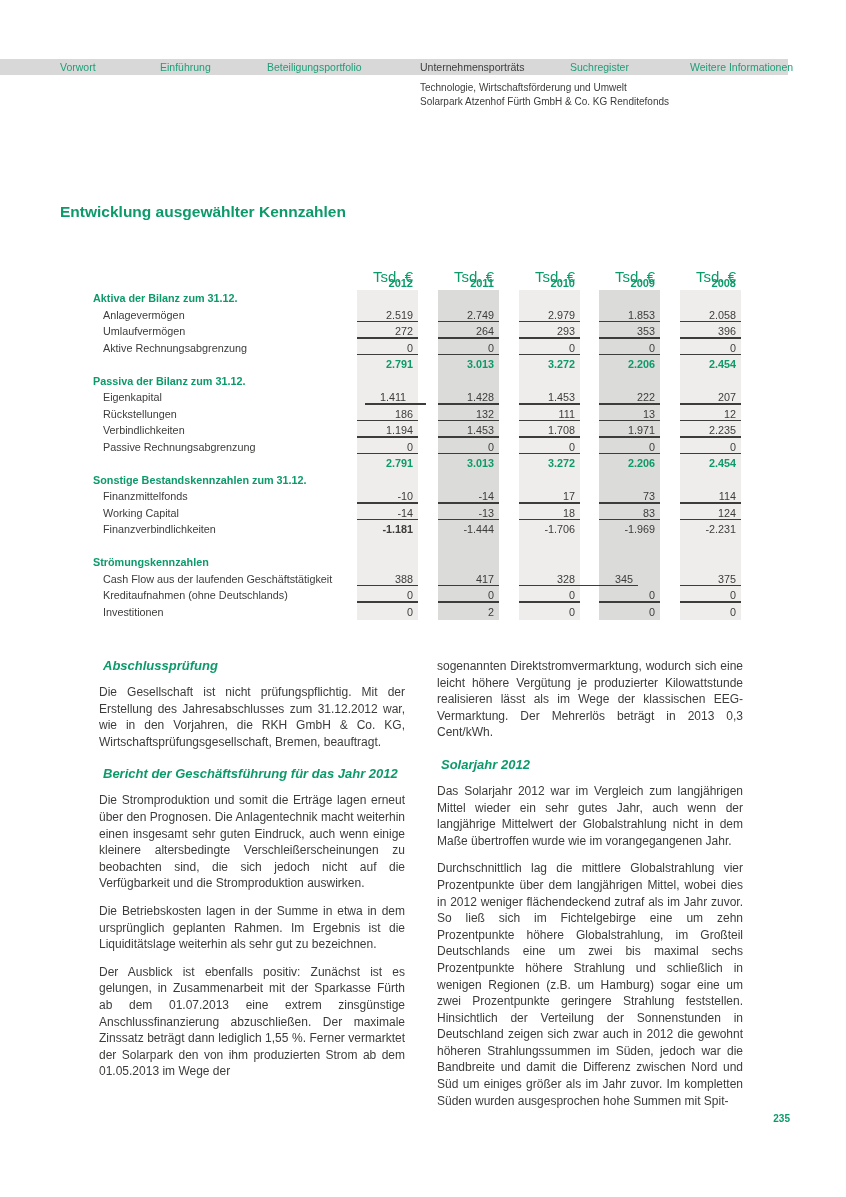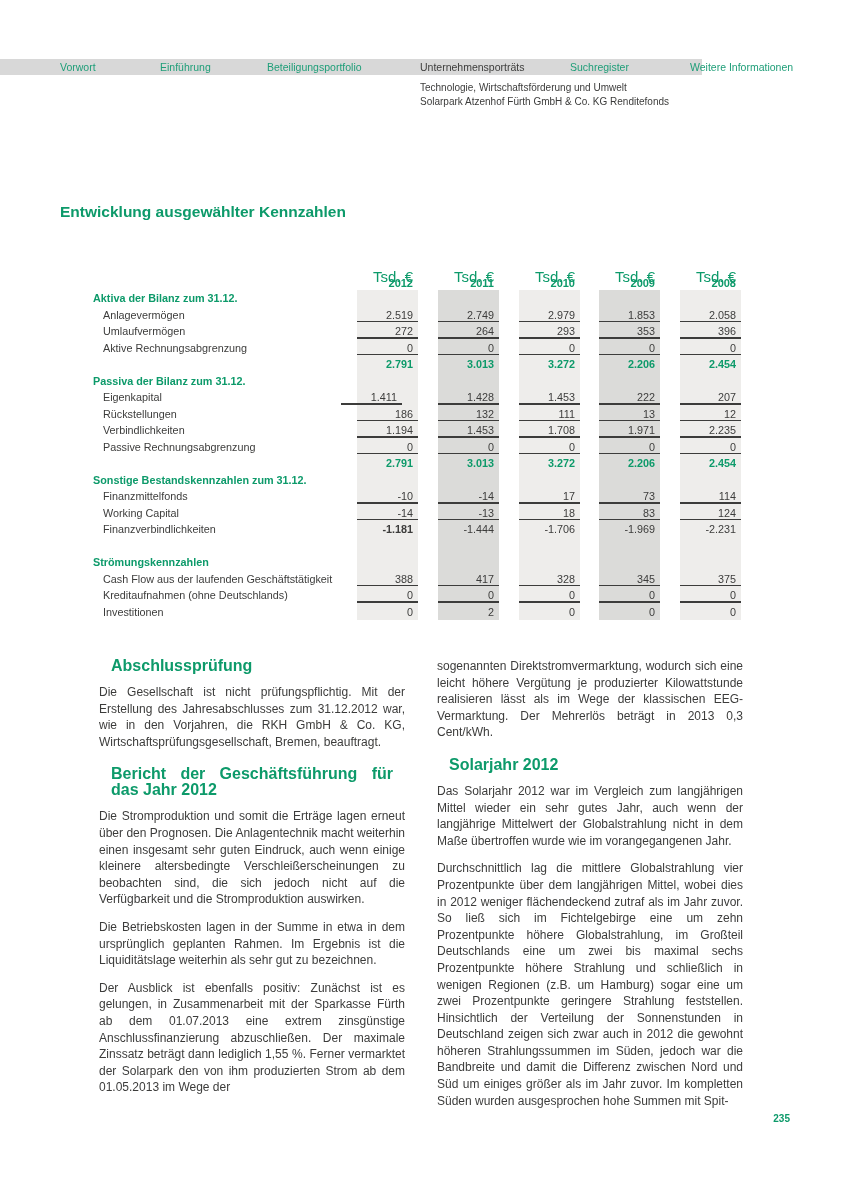--- a/index.html
+++ b/index.html
@@ -13,21 +13,21 @@
   }
   html,body{margin:0;padding:0;}
   body{
     width:846px;height:1197px;position:relative;background:#ffffff;
     font-family:"Liberation Sans",sans-serif;color:var(--text);
     -webkit-font-smoothing:antialiased;
   }
   .page{position:absolute;inset:0;overflow:hidden;background:#fff;}
 
   
-  .nav-strip{position:absolute;left:0;top:59px;width:702px;height:16px;background:var(--nav-strip-bg);}
+  .nav-strip{position:absolute;left:0;top:59px;width:788px;height:16px;background:var(--nav-strip-bg);}
   .nav-item{position:absolute;top:1.5px;font-size:10.5px;line-height:13px;color:var(--nav-link-green);white-space:nowrap;cursor:pointer;}
   .nav-item.active{color:var(--text);}
   .nav-item:nth-child(1){left:60px}
   .nav-item:nth-child(2){left:160px}
   .nav-item:nth-child(3){left:267px}
   .nav-item:nth-child(4){left:420px}
   .nav-item:nth-child(5){left:570px}
   .nav-item:nth-child(6){left:690px}
 
   .breadcrumb{position:absolute;left:420px;top:81px;font-size:10px;line-height:13.5px;color:var(--text);}
@@ -53,21 +53,21 @@
   .cell{position:absolute;top:0;height:16.5px;width:61px;line-height:16px;text-align:right;
         padding-right:5px;box-sizing:border-box;white-space:nowrap;font-size:10.8px;}
   .trow.total .cell{color:var(--accent-green);font-weight:bold;}
   .rule{position:absolute;left:0;right:0;bottom:1px;height:1.4px;background:var(--rule);}
 
   
   .article{position:absolute;top:658px;width:306px;font-size:12px;line-height:16.6px;
            text-align:justify;color:var(--text);}
   .article.left{left:99px;}
   .article.right{left:437px;}
-  .article h4{color:var(--accent-green);font-size:16px;line-height:16px;margin:16px 12px 10px;}
+  .article h4{color:var(--accent-green);font-size:13px;line-height:16px;margin:16px 4px 10px;font-style:italic;}
   .article > :first-child{margin-top:0;}
   .article p{margin:0 0 11px;}
 
   .page-number{position:absolute;top:1113px;left:700px;width:90px;text-align:right;
                font-size:10px;font-weight:bold;color:var(--accent-green);}
 </style>
 </head>
 <body>
 
 <div class="page">
@@ -143,21 +143,21 @@
           <div class="cell" style="left: 345px;">3.013</div>
           <div class="cell" style="left: 426px;">3.272</div>
           <div class="cell" style="left: 506px;">2.206</div>
           <div class="cell" style="left: 587px;">2.454</div>
         </div>
         <div class="trow section">
           <span class="lbl">Passiva der Bilanz zum 31.12.</span>
         </div>
         <div class="trow data">
           <span class="lbl">Eigenkapital</span>
-          <div class="cell" style="left: 248px;">1.411<div class="rule"></div></div>
+          <div class="cell" style="left: 272px; text-align: center;">1.411<div class="rule"></div></div>
           <div class="cell" style="left: 345px;">1.428<div class="rule"></div></div>
           <div class="cell" style="left: 426px;">1.453<div class="rule"></div></div>
           <div class="cell" style="left: 506px;">222<div class="rule"></div></div>
           <div class="cell" style="left: 587px;">207<div class="rule"></div></div>
         </div>
         <div class="trow data">
           <span class="lbl">Rückstellungen</span>
           <div class="cell" style="left: 264px;">186<div class="rule"></div></div>
           <div class="cell" style="left: 345px;">132<div class="rule"></div></div>
           <div class="cell" style="left: 426px;">111<div class="rule"></div></div>
@@ -216,21 +216,21 @@
         </div>
         <div class="trow spacer"></div>
         <div class="trow section">
           <span class="lbl">Strömungskennzahlen</span>
         </div>
         <div class="trow data">
           <span class="lbl">Cash Flow aus der laufenden Geschäftstätigkeit</span>
           <div class="cell" style="left: 264px;">388<div class="rule"></div></div>
           <div class="cell" style="left: 345px;">417<div class="rule"></div></div>
           <div class="cell" style="left: 426px;">328<div class="rule"></div></div>
-          <div class="cell" style="left: 506px;">345<div class="rule"></div></div>
+          <div class="cell" style="left: 484px;">345<div class="rule"></div></div>
           <div class="cell" style="left: 587px;">375<div class="rule"></div></div>
         </div>
         <div class="trow data">
           <span class="lbl">Kreditaufnahmen (ohne Deutschlands)</span>
           <div class="cell" style="left: 264px;">0<div class="rule"></div></div>
           <div class="cell" style="left: 345px;">0<div class="rule"></div></div>
           <div class="cell" style="left: 426px;">0<div class="rule"></div></div>
           <div class="cell" style="left: 506px;">0<div class="rule"></div></div>
           <div class="cell" style="left: 587px;">0<div class="rule"></div></div>
         </div>

